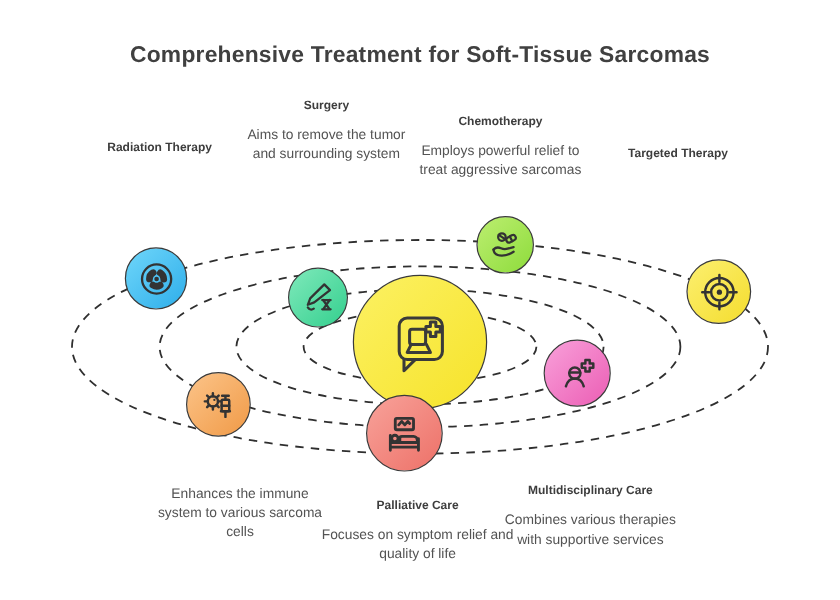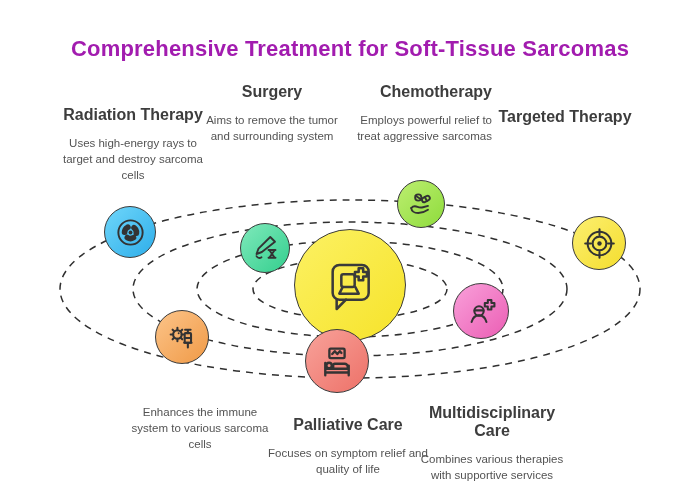--- a/index.html
+++ b/index.html
@@ -1,21 +1,21 @@
 <!DOCTYPE html>
 <html><head>
 <meta charset="utf-8">
 <style>
   html,body{margin:0;padding:0;background:#ffffff;}
   body{width:700px;height:500px;overflow:hidden;font-family:"Liberation Sans",sans-serif;}
   #canvas{position:relative;width:700px;height:500px;background:#ffffff;}
 
   .page-title{
     position:absolute;left:0;top:36px;width:700px;text-align:center;
-    font-size:22px;font-weight:bold;color:#a21caf;letter-spacing:.2px;
+    font-size:19px;font-weight:bold;color:#404040;letter-spacing:.2px;
   }
 
   
   #orbits{position:absolute;left:0;top:0;z-index:0;}
 
   
   .node{
     position:absolute;border-radius:50%;
     border:1.6px solid #3a3a3a;
     display:flex;align-items:center;justify-content:center;
@@ -29,29 +29,29 @@
   .n-surgery  {left:240px;top:223px;width:50px;height:50px;}
   .n-chemo    {left:397px;top:180px;width:48px;height:48px;}
   .n-targeted {left:572px;top:216px;width:54px;height:54px;}
   .n-immuno   {left:155px;top:310px;width:54px;height:54px;}
   .n-palliative{left:305px;top:329px;width:64px;height:64px;}
   .n-multi    {left:453px;top:283px;width:56px;height:56px;}
 
   
   .node-label{position:absolute;text-align:center;z-index:3;}
   .node-label h3{
-    margin:0 0 12px 0;font-size:16px;font-weight:bold;color:#3d3d3d;
+    margin:0 0 12px 0;font-size:10px;font-weight:bold;color:#3d3d3d;
   }
   .node-label p{
     margin:0;font-size:11.5px;color:#535353;line-height:1.38;
   }
-  .l-radiation {left:53px; top:106px;width:160px;}
+  .l-radiation {left:53px; top:118px;width:160px;}
   .l-surgery   {left:197px;top:83px; width:150px;}
-  .l-chemo     {left:342px;top:83px; width:150px;text-align:right;}
-  .l-targeted  {left:490px;top:108px;width:150px;}
+  .l-chemo     {left:342px;top:96px; width:150px;}
+  .l-targeted  {left:490px;top:123px;width:150px;}
   .l-immuno    {left:125px;top:405px;width:150px;}
   .l-palliative{left:268px;top:416px;width:160px;}
   .l-multi     {left:417px;top:404px;width:150px;}
 
   .ic{stroke:#333;fill:none;stroke-width:1.5;stroke-linecap:round;stroke-linejoin:round;}
   .ic-big{stroke:#3a3a3a;fill:none;stroke-width:1.9;stroke-linecap:round;stroke-linejoin:round;}
 </style>
 </head>
 <body>
 
@@ -138,21 +138,20 @@
     <svg class="ic" width="33" height="33" viewBox="0 0 24 24">
       <path d="M16.6 3.6 h2.6 v2.2 h2.2 v2.6 h-2.2 v2.2 h-2.6 V8.4 h-2.2 V5.8 h2.2 z"></path>
       <circle cx="10.2" cy="11.6" r="3.4"></circle>
       <path d="M7 11.2 h6.4"></path>
       <path d="M4.8 19.6 c.8-3 2.9-4.8 5.4-4.8 2.5 0 4.6 1.8 5.4 4.8"></path>
     </svg>
   </div>
 
   <div class="node-label l-radiation">
     <h3>Radiation Therapy</h3>
-    <p>Uses high-energy rays to target and destroy sarcoma cells</p>
   </div>
 
   <div class="node-label l-surgery">
     <h3>Surgery</h3>
     <p>Aims to remove the tumor and surrounding system</p>
   </div>
 
   <div class="node-label l-chemo">
     <h3>Chemotherapy</h3>
     <p>Employs powerful relief to treat aggressive sarcomas</p>

